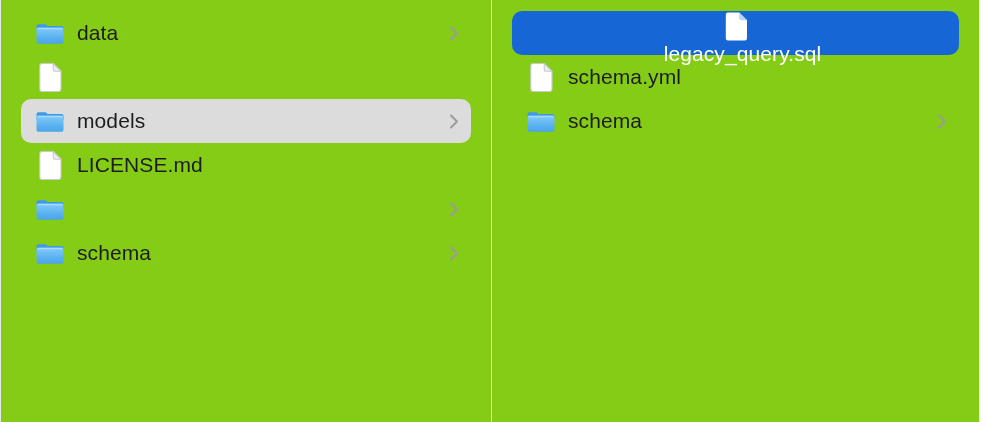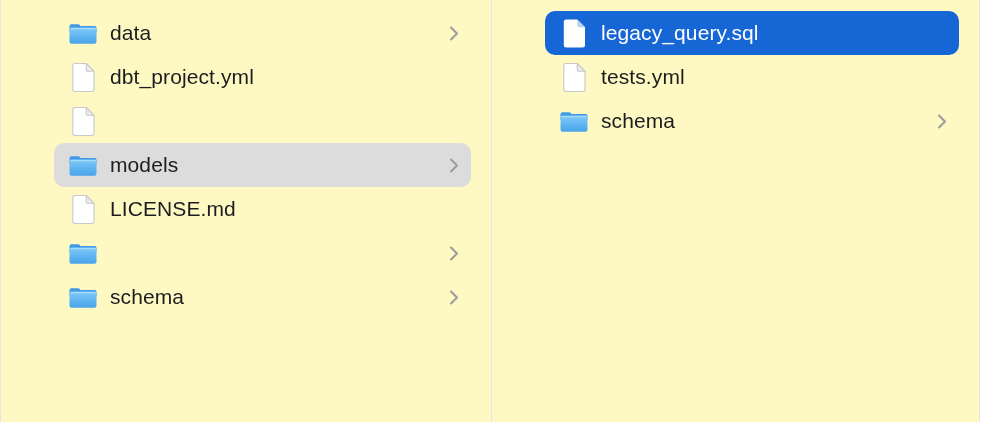--- a/index.html
+++ b/index.html
@@ -11,31 +11,31 @@
     --chevron:#9b9b9b;
   }
   html,body{margin:0;padding:0;background:#ffffff;}
   body{font-family:"Liberation Sans","DejaVu Sans",sans-serif;}
   .finder{
     width:984px;height:422px;background:#ffffff;
     display:flex;overflow:hidden;
   }
   .col{
     box-sizing:border-box;height:100%;padding-top:11px;
-    background:#fef9c3;flex:none;padding-left:33px;
+    background:#84cc16;flex:none;
   }
   .col-left{width:492px;border-left:1px solid var(--divider);border-right:1px solid var(--divider);}
   .col-right{width:488px;border-right:1px solid var(--divider);}
   .col-edge{flex:1;background:#ffffff;}
   .row{
     height:44px;margin:0 20px;border-radius:10px;
     display:flex;align-items:center;
     padding:0 12px 0 14px;box-sizing:border-box;
   }
-  .sel-active{background:var(--sel-active);}
+  .sel-active{background:var(--sel-active);flex-direction:column;}
   .sel-inactive{background:var(--sel-inactive);text-align:right;}
   .icon-slot{width:30px;flex:none;display:flex;align-items:center;justify-content:center;}
   .row-label{
     margin-left:12px;font-size:21px;color:var(--text);
     white-space:nowrap;letter-spacing:0.1px;
   }
   .sel-active .row-label{color:var(--text-selected);}
   .chevron-slot{margin-left:auto;display:flex;align-items:center;}
   
   .sel-active .file-page{stroke:transparent;fill:#ffffff;}
@@ -63,30 +63,20 @@
     <rect x="1.5" y="6.4" width="27" height="16.4" rx="2" fill="url(#folder-grad)"></rect>
     <rect x="2.3" y="7.1" width="25.4" height="1.1" rx="0.55" fill="#a9dbfa" opacity="0.9"></rect>
   </svg>
         </span>
     <span class="row-label">data</span>
     <span class="chevron-slot">
           <svg class="chevron-icon" width="10" height="17" viewBox="0 0 10 17">
     <path d="M2 2.5 L8 8.5 L2 14.5" fill="none" stroke="#9b9b9b" stroke-width="2" stroke-linecap="round" stroke-linejoin="round"></path>
   </svg>
         </span>
-  </div>
-      <div class="row">
-    <span class="icon-slot">
-          <svg class="file-icon" width="25" height="31" viewBox="0 0 25 31">
-    <path class="file-page" d="M4 1.5 L15.2 1.5 L23 9.3 L23 27 Q23 29.5 20.5 29.5 L4 29.5 Q1.8 29.5 1.8 27.3 L1.8 3.7 Q1.8 1.5 4 1.5 Z" fill="#ffffff" stroke="#c9c9c9" stroke-width="1.1"></path>
-    <path class="file-fold" d="M15.2 1.5 L15.2 7 Q15.2 9.3 17.4 9.3 L23 9.3 Z" fill="#ededed" stroke="#c9c9c9" stroke-width="1.1" stroke-linejoin="round"></path>
-  </svg>
-        </span>
-    <span class="row-label">dbt_project.yml</span>
-    <span class="chevron-slot"></span>
   </div>
       <div class="row">
     <span class="icon-slot">
           <svg class="file-icon" width="25" height="31" viewBox="0 0 25 31">
     <path class="file-page" d="M4 1.5 L15.2 1.5 L23 9.3 L23 27 Q23 29.5 20.5 29.5 L4 29.5 Q1.8 29.5 1.8 27.3 L1.8 3.7 Q1.8 1.5 4 1.5 Z" fill="#ffffff" stroke="#c9c9c9" stroke-width="1.1"></path>
     <path class="file-fold" d="M15.2 1.5 L15.2 7 Q15.2 9.3 17.4 9.3 L23 9.3 Z" fill="#ededed" stroke="#c9c9c9" stroke-width="1.1" stroke-linejoin="round"></path>
   </svg>
         </span>
     <span class="chevron-slot"></span>
   </div>
@@ -156,21 +146,21 @@
     <span class="row-label">legacy_query.sql</span>
     <span class="chevron-slot"></span>
   </div>
       <div class="row">
     <span class="icon-slot">
           <svg class="file-icon" width="25" height="31" viewBox="0 0 25 31">
     <path class="file-page" d="M4 1.5 L15.2 1.5 L23 9.3 L23 27 Q23 29.5 20.5 29.5 L4 29.5 Q1.8 29.5 1.8 27.3 L1.8 3.7 Q1.8 1.5 4 1.5 Z" fill="#ffffff" stroke="#c9c9c9" stroke-width="1.1"></path>
     <path class="file-fold" d="M15.2 1.5 L15.2 7 Q15.2 9.3 17.4 9.3 L23 9.3 Z" fill="#ededed" stroke="#c9c9c9" stroke-width="1.1" stroke-linejoin="round"></path>
   </svg>
         </span>
-    <span class="row-label">tests.yml</span>
+    <span class="row-label">schema.yml</span>
     <span class="chevron-slot"></span>
   </div>
       <div class="row">
     <span class="icon-slot">
           <svg class="folder-icon" width="30" height="25" viewBox="0 0 30 25">
     <path d="M1.5 5.2 Q1.5 3.2 3.5 3.2 L10.2 3.2 Q11 3.2 11.5 3.8 L12.6 5 L26.5 5 Q28.5 5 28.5 7 L28.5 11 L1.5 11 Z" fill="#3f99e6"></path>
     <rect x="1.5" y="6.4" width="27" height="16.4" rx="2" fill="url(#folder-grad)"></rect>
     <rect x="2.3" y="7.1" width="25.4" height="1.1" rx="0.55" fill="#a9dbfa" opacity="0.9"></rect>
   </svg>
         </span>

